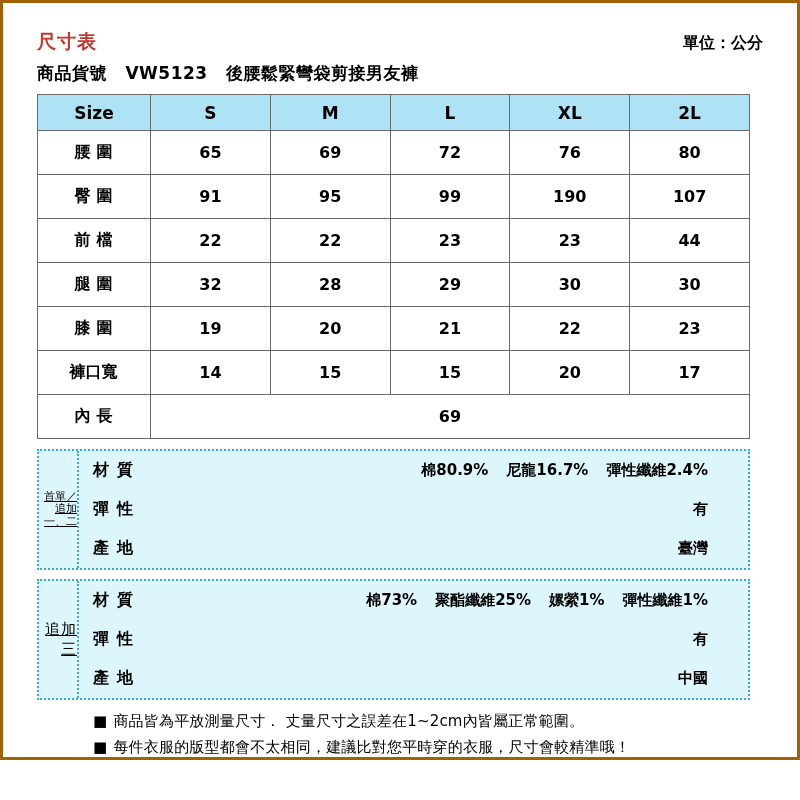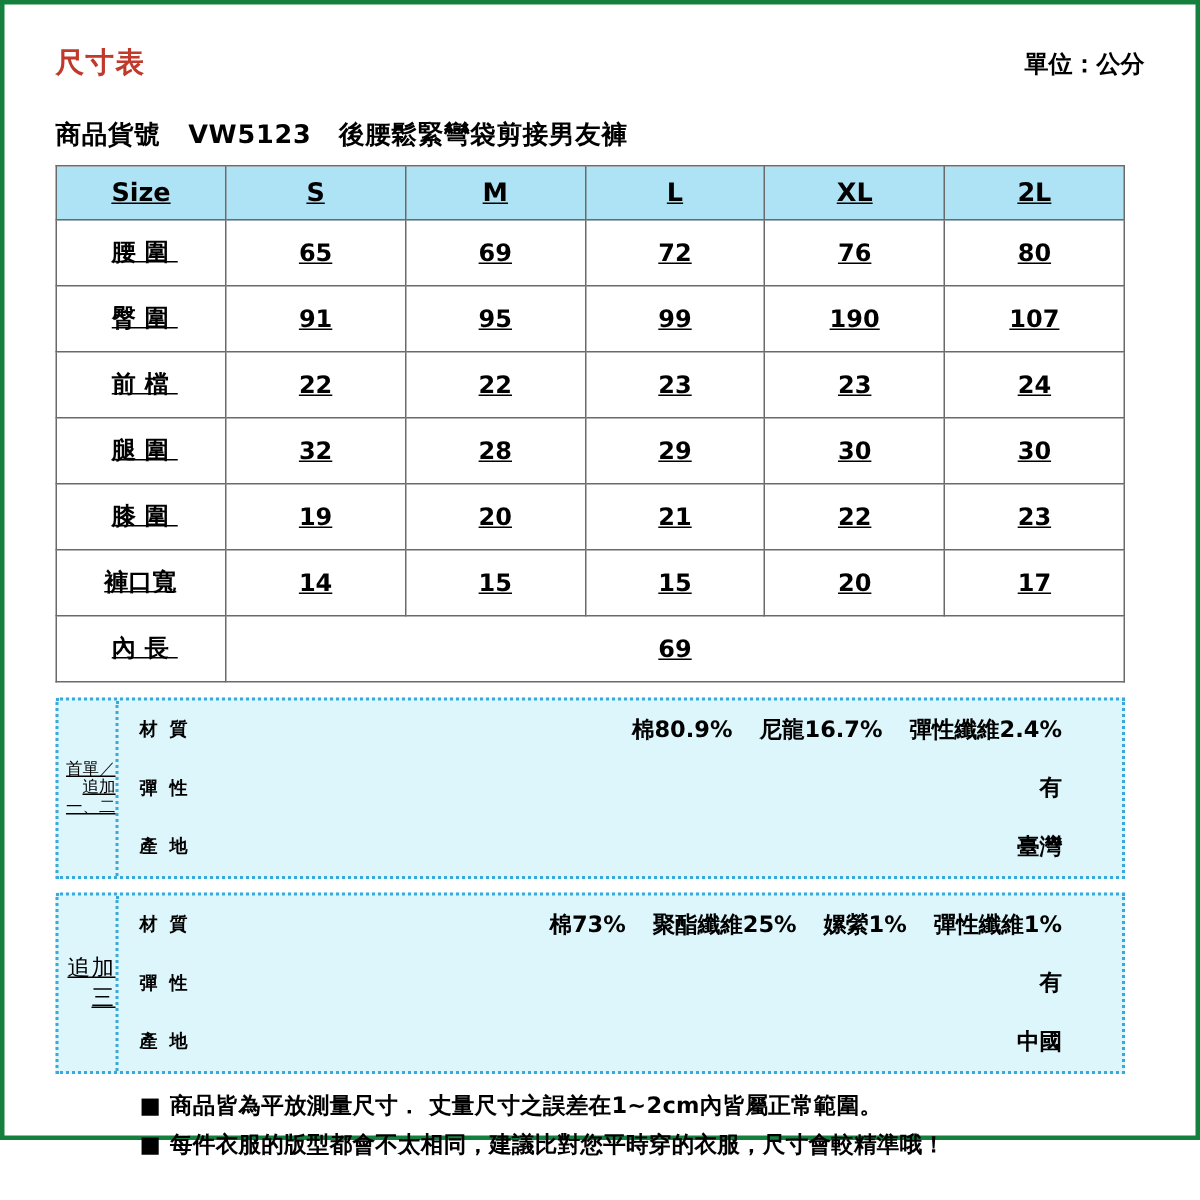--- a/index.html
+++ b/index.html
@@ -12,21 +12,21 @@
     background: #ffffff;
     font-family: "DejaVu Sans", "Liberation Sans", sans-serif;
     color: #000000;
     overflow: hidden;
   }
   #page {
     position: relative;
     width: 800px;
     height: 760px;
     box-sizing: border-box;
-    border: 3px solid #15803d;
+    border: 3px solid #a16207;
     background: #ffffff;
   }
   .inner {
     position: absolute;
     left: 0; top: 0;
     width: 794px;
     padding: 26px 34px 0 34px;
     box-sizing: border-box;
   }
 
@@ -41,35 +41,34 @@
     font-size: 19px;
     font-weight: bold;
     letter-spacing: 1px;
   }
   .hdr-unit {
     font-size: 16px;
     font-weight: bold;
     color: #000;
   }
   .item-row {
-    margin-top: 23px;
+    margin-top: 7px;
     font-size: 17px;
     font-weight: bold;
     letter-spacing: 0.5px;
   }
   .item-row .code { margin-left: 12px; }
   .item-row .name { margin-left: 12px; }
 
   
   table.size {
     margin-top: 9px;
     border-collapse: collapse;
     width: 713px;
     table-layout: fixed;
-    text-decoration: underline;
   }
   table.size th, table.size td {
     border: 1px solid #6a6a6a;
     height: 41px;
     text-align: center;
     font-size: 16px;
     font-weight: bold;
     color: #000;
   }
   table.size thead th {
@@ -115,21 +114,21 @@
   .mat-rows { flex: 1 1 auto; }
   .mat-row {
     display: flex;
     align-items: center;
     height: 39px;
   }
   .mat-key {
     width: 100px;
     flex: 0 0 100px;
     padding-left: 14px;
-    font-size: 12px;
+    font-size: 16px;
     font-weight: bold;
     letter-spacing: 8px;
     box-sizing: border-box;
   }
   .mat-val {
     flex: 1 1 auto;
     text-align: right;
     font-size: 15px;
     font-weight: bold;
     padding-right: 40px;
@@ -138,21 +137,21 @@
   .mat-val .seg { margin-right: 18px; }
   .mat-val .seg:last-child { margin-right: 0; }
 
   
   .notes {
     margin-top: 12px;
     padding-left: 56px;
   }
   .note {
     font-size: 15px;
-    font-weight: bold;
+    font-weight: normal;
     margin-bottom: 7px;
     letter-spacing: 0.2px;
   }
   .note .bullet { margin-right: 6px; }
 </style>
 </head>
 <body>
 
 <div id="page">
   <div class="inner">
@@ -203,21 +202,21 @@
           <td>99</td>
           <td>190</td>
           <td>107</td>
         </tr>
         <tr>
           <td class="label">前檔</td>
           <td>22</td>
           <td>22</td>
           <td>23</td>
           <td>23</td>
-          <td>24</td>
+          <td>44</td>
         </tr>
         <tr>
           <td class="label">腿圍</td>
           <td>32</td>
           <td>28</td>
           <td>29</td>
           <td>30</td>
           <td>30</td>
         </tr>
         <tr>

